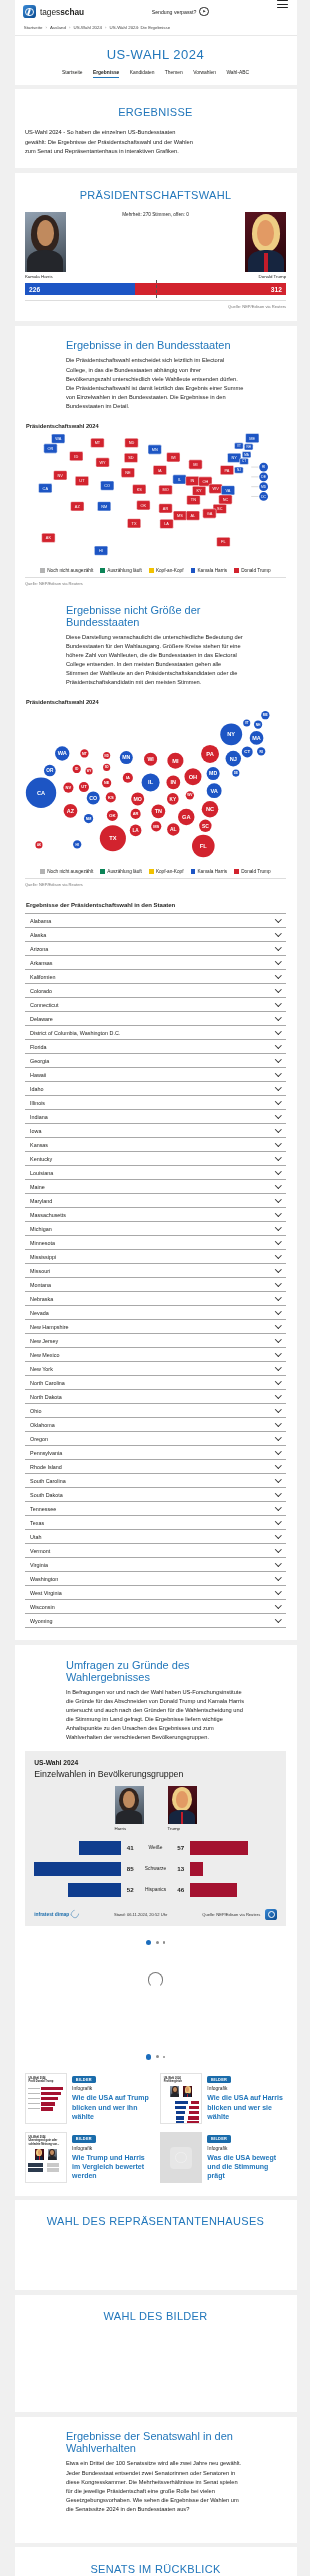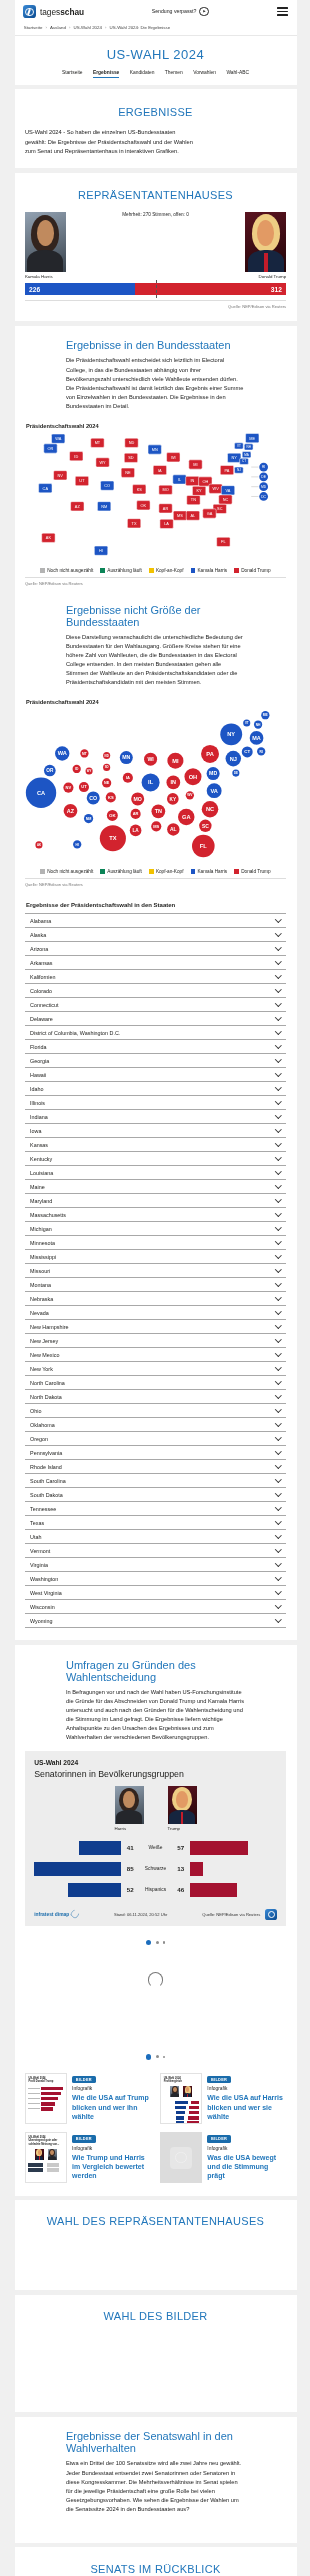--- a/index.html
+++ b/index.html
@@ -1,19 +1,19 @@
 <!DOCTYPE html>
 <html lang="de" style="font-size:8.3px"><head>
 <meta charset="utf-8">
 <style>
   html,body{margin:0;padding:0;}
   body{width:311px;background:#f0f0f0;font-family:"Liberation Sans",sans-serif;color:#1d1d1b;}
   .card{width:282px;margin:0 auto 4.7px;background:#fff;box-sizing:border-box;}
   
-  .topbar{display:flex;align-items:center;justify-content:space-between;height:23px;padding:0 8.3px;}
+  .topbar{display:flex;justify-content:space-between;height:23px;padding:0 8.3px;}
   .brand{display:flex;align-items:center;gap:4.1px;}
   .brand-icon{width:13px;height:13px;border-radius:3.1px;background:linear-gradient(140deg,#3a8ad6,#0a4a8f);position:relative;flex:none;}
   .brand-icon::before{content:"";position:absolute;left:2.6px;top:2.6px;width:6.7px;height:6.7px;border:1px solid #fff;border-radius:50%;opacity:.95;}
   .brand-icon::after{content:"";position:absolute;left:5.7px;top:3.6px;width:1.6px;height:5.7px;background:#fff;transform:rotate(18deg);}
   .brand-text{font-size:8.3px;}
   .missed{display:flex;align-items:center;gap:3.1px;font-size:5.2px;color:#222;}
   .play-icon{width:7.8px;height:7.8px;border:0.8px solid #222;border-radius:50%;display:flex;align-items:center;justify-content:center;font-size:3.1px;color:#222;}
   .burger{width:11.4px;height:8.3px;display:flex;flex-direction:column;justify-content:space-between;background:none;border:none;padding:0;cursor:pointer;}
   .burger span{display:block;height:1.3px;background:#222;border-radius:0.5px;}
   .breadcrumb{display:flex;flex-wrap:wrap;gap:3.1px;font-size:4.4px;color:#444;padding:2.1px 9.3px 5.2px;border-bottom:0.5px solid #e8e8e8;}
@@ -159,21 +159,21 @@
       </div>
   </div>
 </header>
 
 <section class="card sec">
   <h2 class="sec-title">ERGEBNISSE</h2>
   <p class="body-text narrow" style="width:171px">US-Wahl 2024 - So haben die einzelnen US-Bundesstaaten gewählt: Die Ergebnisse der Präsidentschaftswahl und der Wahlen zum Senat und Repräsentantenhaus in interaktiven Grafiken.</p>
 </section>
 
 <section class="card sec">
-  <h2 class="sec-title">REPRÄSENTANTENHAUSES</h2>
+  <h2 class="sec-title">PRÄSIDENTSCHAFTSWAHL</h2>
   <div class="cand-row">
     <div class="cand">
       <div class="portrait photo-main harris">
           <span class="hair"></span>
           <span class="face"></span>
           <span class="body"></span>
         </div>
       <div class="cand-name">Kamala Harris</div>
     </div>
     <div class="majority">Mehrheit: 270 Stimmen, offen: 0</div>
@@ -672,27 +672,27 @@
       </div>
       <div class="acc-row">
         <span>Wyoming</span>
         <span class="chev"></span>
       </div>
     </div>
 </section>
 
 <section class="card sec">
   <div class="narrow">
-    <h3 class="sub-title">Umfragen zu Gründen des Wahlentscheidung</h3>
+    <h3 class="sub-title">Umfragen zu Gründe des Wahlergebnisses</h3>
     <p class="body-text">In Befragungen vor und nach der Wahl haben US-Forschungsinstitute die Gründe für das Abschneiden von Donald Trump und Kamala Harris untersucht und auch nach den Gründen für die Wahlentscheidung und die Stimmung im Land gefragt. Die Ergebnisse liefern wichtige Anhaltspunkte zu den Ursachen des Ergebnisses und zum Wahlverhalten der verschiedenen Bevölkerungsgruppen.</p>
   </div>
 
   <div class="widget">
     <div class="w-kicker">US-Wahl 2024</div>
-    <div class="w-title">Senatorinnen in Bevölkerungsgruppen</div>
+    <div class="w-title">Einzelwahlen in Bevölkerungsgruppen</div>
     <div class="w-photos">
       <div class="w-cand">
         <div class="portrait photo-small harris">
             <span class="hair"></span>
             <span class="face"></span>
             <span class="body"></span>
           </div>
         <div class="w-cand-label">Harris</div>
       </div>
       <div class="w-cand">

